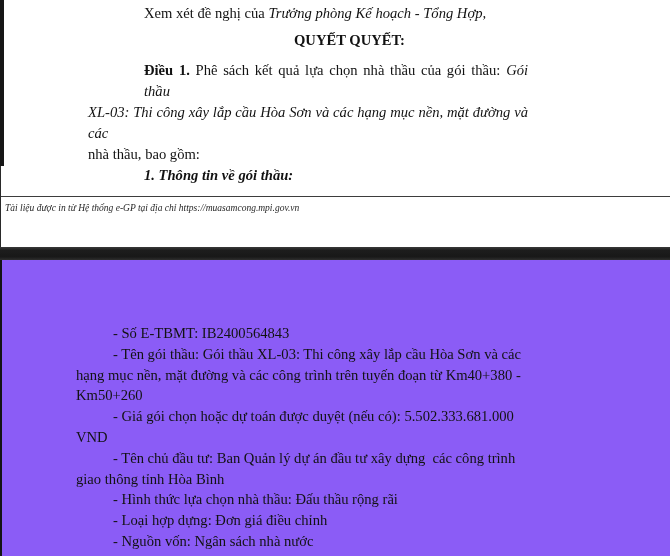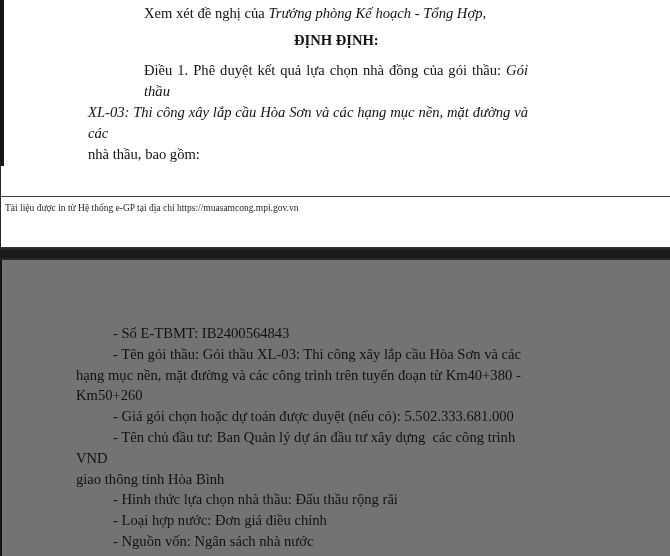--- a/index.html
+++ b/index.html
@@ -34,84 +34,85 @@
   }
   .article { margin-top: 9px; }
   .a-line { text-align: justify; text-align-last: justify; }
   .a-line.first { padding-left: 56px; }
   .a-line.last { text-align-last: auto; }
   .section-heading {
     padding-left: 56px; font-weight: bold; font-style: italic; white-space: nowrap;
   }
   .seg-r { font-style: normal; font-weight: normal; }
   .seg-i { font-style: italic; }
-  .seg-b { font-weight: normal; }
+  .seg-b { font-weight: bold; }
 
   .footer-rule {
     position: absolute; left: 0; top: 196px; width: 670px; height: 1px;
     background: #3d3d3d;
   }
   .footer-note {
     position: absolute; left: 4px; top: 203px;
-    font-size: 9.5px; color: #1f1f1f; white-space: nowrap;
+    font-size: 9.5px; font-style: italic; color: #1f1f1f; white-space: nowrap;
   }
 
   
   .page-break-bar {
     position: absolute; left: 0; top: 247px; width: 670px; height: 13px;
     background: linear-gradient(180deg, #3a3a3a 0%, #1d1d1d 25%, #181818 75%, #2e2e2e 100%);
   }
 
   
   .page2 {
     position: absolute; left: 0; top: 260px; width: 668px; height: 296px;
     border-left: 2px solid #141414;
-    background: #737373;
+    background: #8b5cf6;
     overflow: visible;
   }
   .content2 {
     position: absolute; left: 74px; top: 63px; width: 560px;
     font-size: 14.6px; line-height: 20.8px;
   }
   .p2-line { white-space: pre; }
   .p2-line.indent { padding-left: 37px; }
 </style>
 </head>
 <body>
 
 <div class="canvas">
 
   <section class="page1">
     <div class="page1-strip"></div>
 
     <div class="content1">
       <div class="intro-line" id="intro-line"><span class="seg-r">Xem xét đề nghị của </span><span class="seg-i">Trưởng phòng Kế hoạch - Tổng Hợp,</span></div>
-      <div class="decision-heading">ĐỊNH ĐỊNH:</div>
+      <div class="decision-heading">QUYẾT QUYẾT:</div>
       <div class="article" id="article">
-          <div class="a-line first"><span class="seg-b">Điều 1.</span><span class="seg-r"> Phê duyệt kết quả lựa chọn nhà đồng của gói thầu: </span><span class="seg-i">Gói thầu</span></div>
+          <div class="a-line first"><span class="seg-b">Điều 1.</span><span class="seg-r"> Phê sách kết quả lựa chọn nhà thầu của gói thầu: </span><span class="seg-i">Gói thầu</span></div>
           <div class="a-line"><span class="seg-i">XL-03: Thi công xây lắp cầu Hòa Sơn và các hạng mục nền, mặt đường và các</span></div>
           <div class="a-line last"><span class="seg-r">nhà thầu, bao gồm:</span></div>
         </div>
+      <div class="section-heading">1. Thông tin về gói thầu:</div>
     </div>
 
     <div class="footer-rule"></div>
     <div class="footer-note">Tài liệu được in từ Hệ thống e-GP tại địa chỉ https://muasamcong.mpi.gov.vn</div>
   </section>
 
   <div class="page-break-bar"></div>
 
   <section class="page2">
     <div class="content2" id="p2-lines">
         <div class="p2-line indent">- Số E-TBMT: IB2400564843</div>
         <div class="p2-line indent">- Tên gói thầu: Gói thầu XL-03: Thi công xây lắp cầu Hòa Sơn và các</div>
         <div class="p2-line">hạng mục nền, mặt đường và các công trình trên tuyến đoạn từ Km40+380 -</div>
         <div class="p2-line">Km50+260</div>
         <div class="p2-line indent">- Giá gói chọn hoặc dự toán được duyệt (nếu có): 5.502.333.681.000</div>
+        <div class="p2-line">VND</div>
         <div class="p2-line indent">- Tên chủ đầu tư: Ban Quản lý dự án đầu tư xây dựng  các công trình</div>
-        <div class="p2-line">VND</div>
         <div class="p2-line">giao thông tỉnh Hòa Bình</div>
         <div class="p2-line indent">- Hình thức lựa chọn nhà thầu: Đấu thầu rộng rãi</div>
-        <div class="p2-line indent">- Loại hợp nước: Đơn giá điều chỉnh</div>
+        <div class="p2-line indent">- Loại hợp dựng: Đơn giá điều chỉnh</div>
         <div class="p2-line indent">- Nguồn vốn: Ngân sách nhà nước</div>
       </div>
   </section>
 
 </div>
 
 </body></html>

